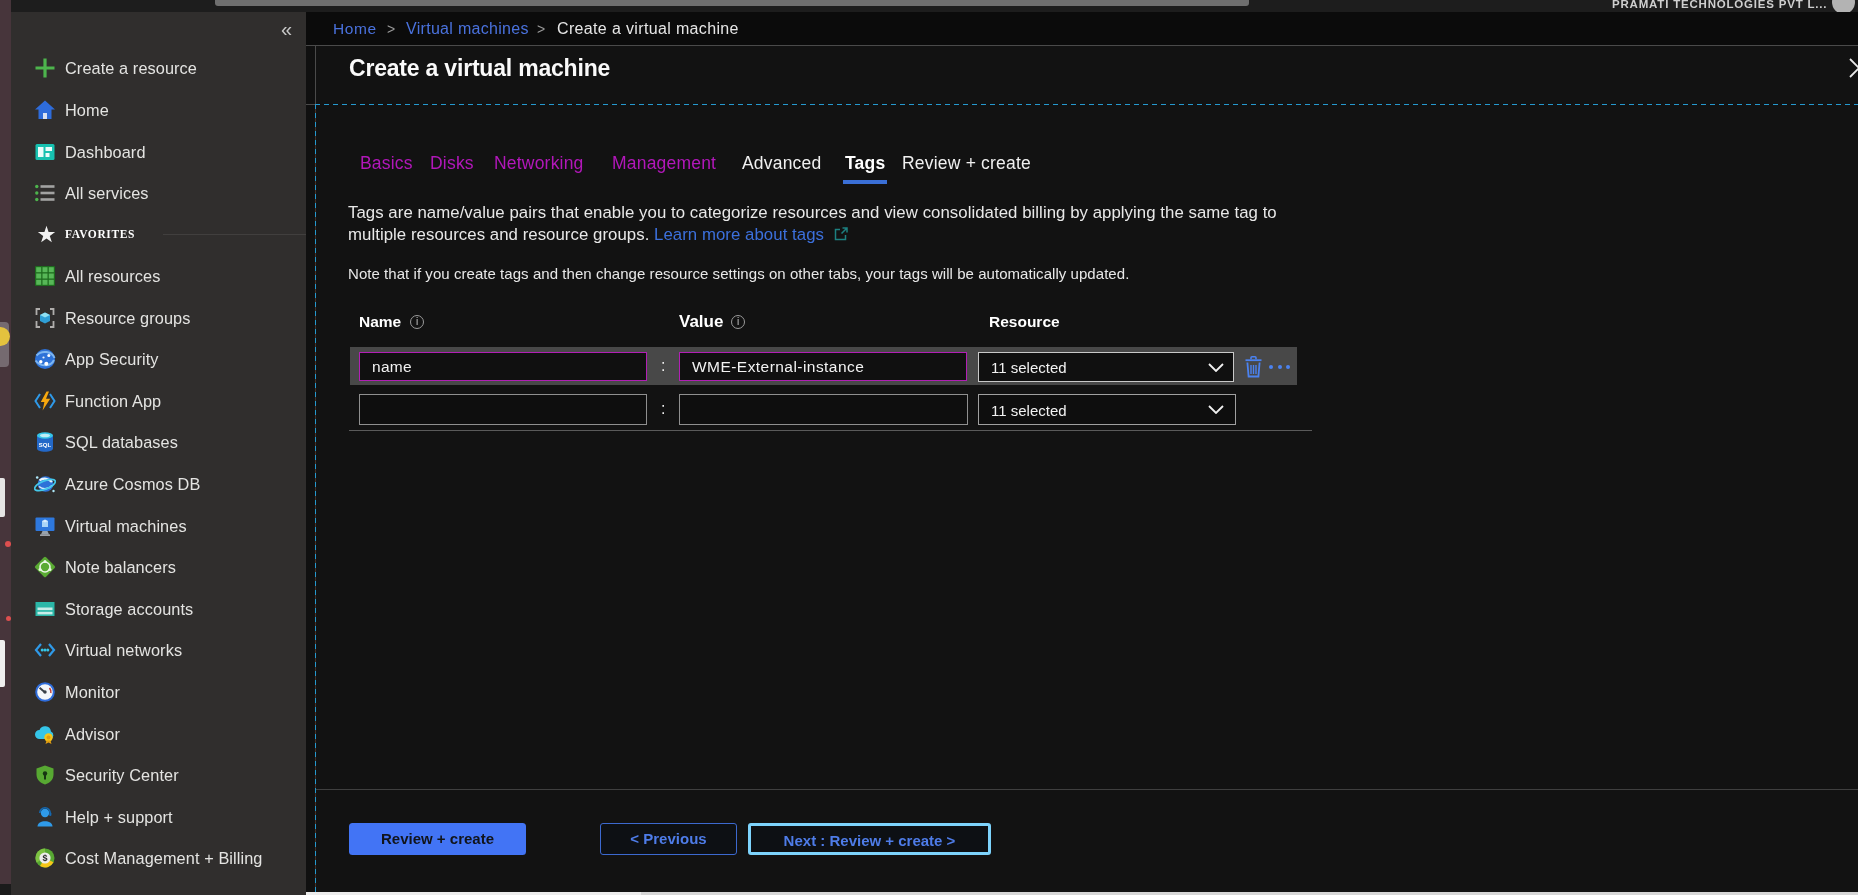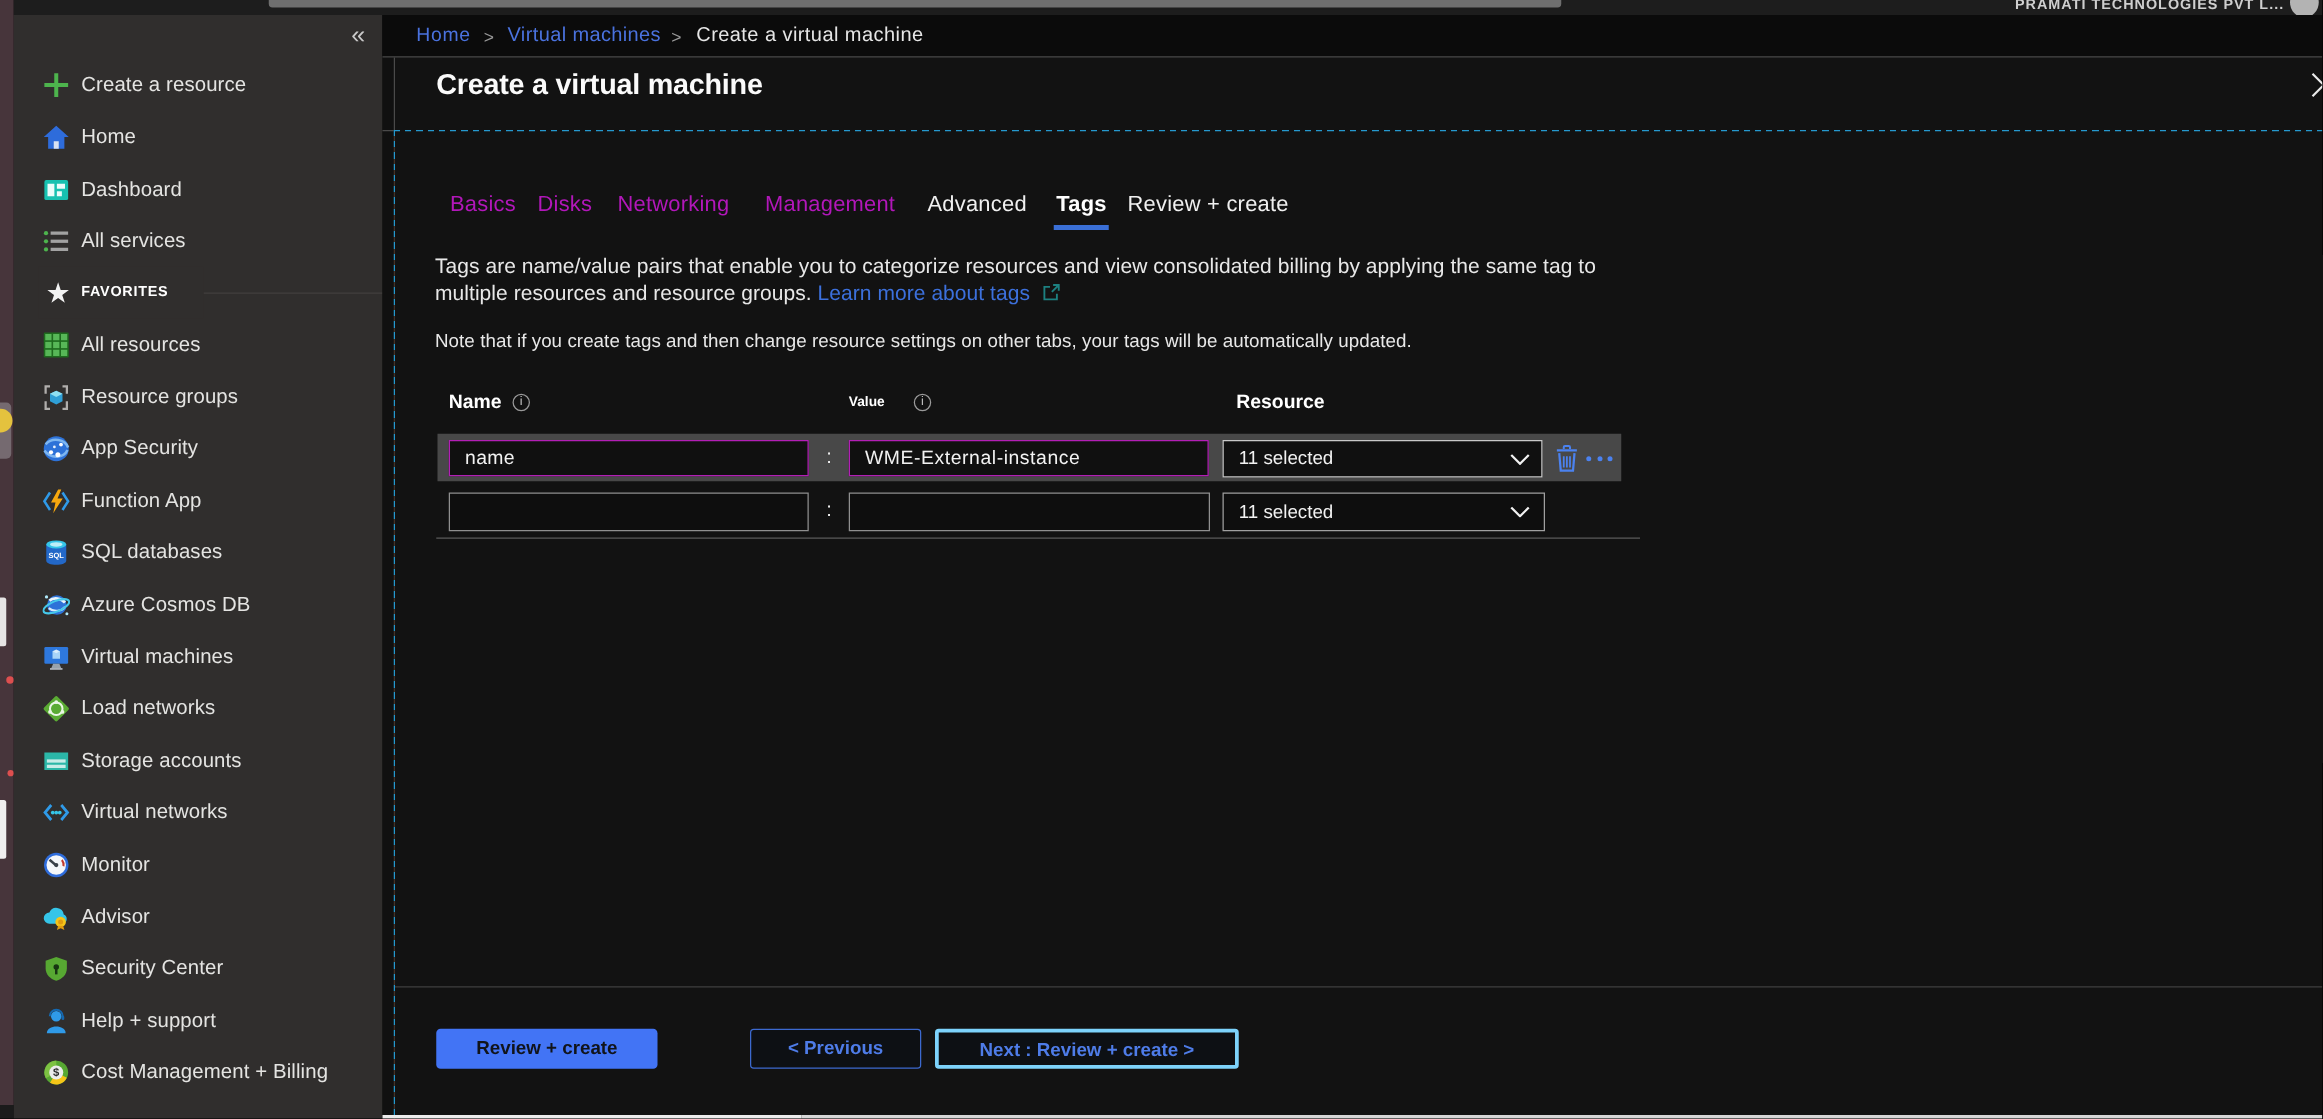--- a/index.html
+++ b/index.html
@@ -60,21 +60,21 @@
           <circle cx="2.8" cy="4.5" r="1.7" fill="#4db44d"></circle>
           <circle cx="2.8" cy="11" r="1.7" fill="#4db44d"></circle>
           <circle cx="2.8" cy="17.5" r="1.7" fill="#4db44d"></circle>
           <rect x="6.5" y="3.2" width="14" height="2.6" fill="#a2a2a2"></rect>
           <rect x="6.5" y="9.7" width="14" height="2.6" fill="#a2a2a2"></rect>
           <rect x="6.5" y="16.2" width="14" height="2.6" fill="#a2a2a2"></rect>
         </svg>
         <span>All services</span>
       </div>
     <div style="position:absolute;top:222px;left:134px;width:161px;height:1px;background:#413f3e;"></div>
-    <div class="srow" style="top:201.4px;">
+    <div class="srow" style="top:201.4px;font-family:Liberation Serif, serif;">
         <div style="position:absolute;left:20px;top:0;width:132px;height:42px;background:#302e2d;"></div>
         <svg viewBox="0 0 22 22" style="left:26px;width:19px;height:19px;top:12px;">
           <path d="M11 1 L13.4 8.2 H21 L14.8 12.8 L17.2 20 L11 15.6 L4.8 20 L7.2 12.8 L1 8.2 H8.6 Z" fill="#f2f2f2"></path>
         </svg>
         <span class="fav">FAVORITES</span>
       </div>
     <div class="srow" style="top:243px;">
         <svg viewBox="0 0 22 22">
           <rect x="1" y="1" width="20" height="20" rx="1" fill="#1e6b1e"></rect>
           <g fill="#57b757">
@@ -150,21 +150,21 @@
         <span>Virtual machines</span>
       </div>
     <div class="srow" style="top:534.2px;">
         <svg viewBox="0 0 22 22">
           <rect x="3.4" y="3.4" width="15.2" height="15.2" rx="1.5" fill="#5aab33" transform="rotate(45 11 11)"></rect>
           <circle cx="11" cy="11" r="5" fill="none" stroke="#eaf6e4" stroke-width="1.6"></circle>
           <circle cx="11" cy="5.6" r="1.5" fill="#eaf6e4"></circle>
           <circle cx="6" cy="13.5" r="1.5" fill="#eaf6e4"></circle>
           <circle cx="16" cy="13.5" r="1.5" fill="#eaf6e4"></circle>
         </svg>
-        <span>Load networks</span>
+        <span>Note balancers</span>
       </div>
     <div class="srow" style="top:575.8px;">
         <svg viewBox="0 0 22 22">
           <rect x="1.5" y="4" width="19" height="14" fill="#2bb7a8"></rect>
           <rect x="3.5" y="9.5" width="15" height="2.6" fill="#c8ece8"></rect>
           <rect x="3.5" y="13.8" width="15" height="2.6" fill="#c8ece8"></rect>
         </svg>
         <span>Storage accounts</span>
       </div>
     <div class="srow" style="top:617.4px;">
@@ -261,21 +261,21 @@
   <div class="txt" style="left:348px;top:235px;font-size:16.8px;letter-spacing:0.05px;color:#e8e8e8;">multiple resources and resource groups. <span style="color:#3c70dc;">Learn more about tags</span>&nbsp;
     <svg width="16" height="16" viewBox="0 0 16 16" style="vertical-align:-2px;">
         <path d="M7 3.5 H2.5 V13.5 H12.5 V9" fill="none" stroke="#1d8080" stroke-width="1.5"></path>
         <path d="M8.5 7.5 L14 2 M9.5 2 H14 V6.5" fill="none" stroke="#1d8080" stroke-width="1.5"></path>
       </svg>
   </div>
   <div class="txt" style="left:348px;top:273px;font-size:15px;letter-spacing:0.05px;color:#e8e8e8;">Note that if you create tags and then change resource settings on other tabs, your tags will be automatically updated.</div>
 
   <div class="txt" style="left:359px;top:322px;font-size:15.5px;font-weight:700;color:#fff;">Name</div>
   <div class="abs" style="left:410px;top:315px;width:14px;height:14px;border:1px solid #9a9a9a;border-radius:50%;color:#c6c6c6;font-size:10px;text-align:center;line-height:12.5px;">i</div>
-  <div class="txt" style="left:679px;top:322px;font-size:11px;font-weight:700;color:#fff;">Value</div>
+  <div class="txt" style="left:679px;top:322px;font-size:17px;font-weight:700;color:#fff;">Value</div>
   <div class="abs" style="left:731px;top:315px;width:14px;height:14px;border:1px solid #9a9a9a;border-radius:50%;color:#c6c6c6;font-size:10px;text-align:center;line-height:12.5px;">i</div>
   <div class="txt" style="left:989px;top:322px;font-size:15.5px;font-weight:700;color:#fff;">Resource</div>
 
   <div class="abs" style="left:350px;top:347px;width:947px;height:38px;background:#484848;"></div>
   <div class="abs" style="left:359px;top:352px;width:288px;height:29px;background:#101010;border:1.5px solid #b21fb5;"></div>
   <div class="txt" style="left:372px;top:366.5px;font-size:15.5px;letter-spacing:0.3px;color:#f2f2f2;">name</div>
   <div class="txt" style="left:661px;top:366px;font-size:16px;color:#f0f0f0;">:</div>
   <div class="abs" style="left:679px;top:352px;width:288px;height:29px;background:#101010;border:1.5px solid #b21fb5;"></div>
   <div class="txt" style="left:692px;top:366.5px;font-size:15.5px;letter-spacing:0.45px;color:#f2f2f2;">WME-External-instance</div>
   <div class="abs" style="left:978px;top:352px;width:256px;height:30px;background:#101010;border:1px solid #c9c9c9;"></div>

